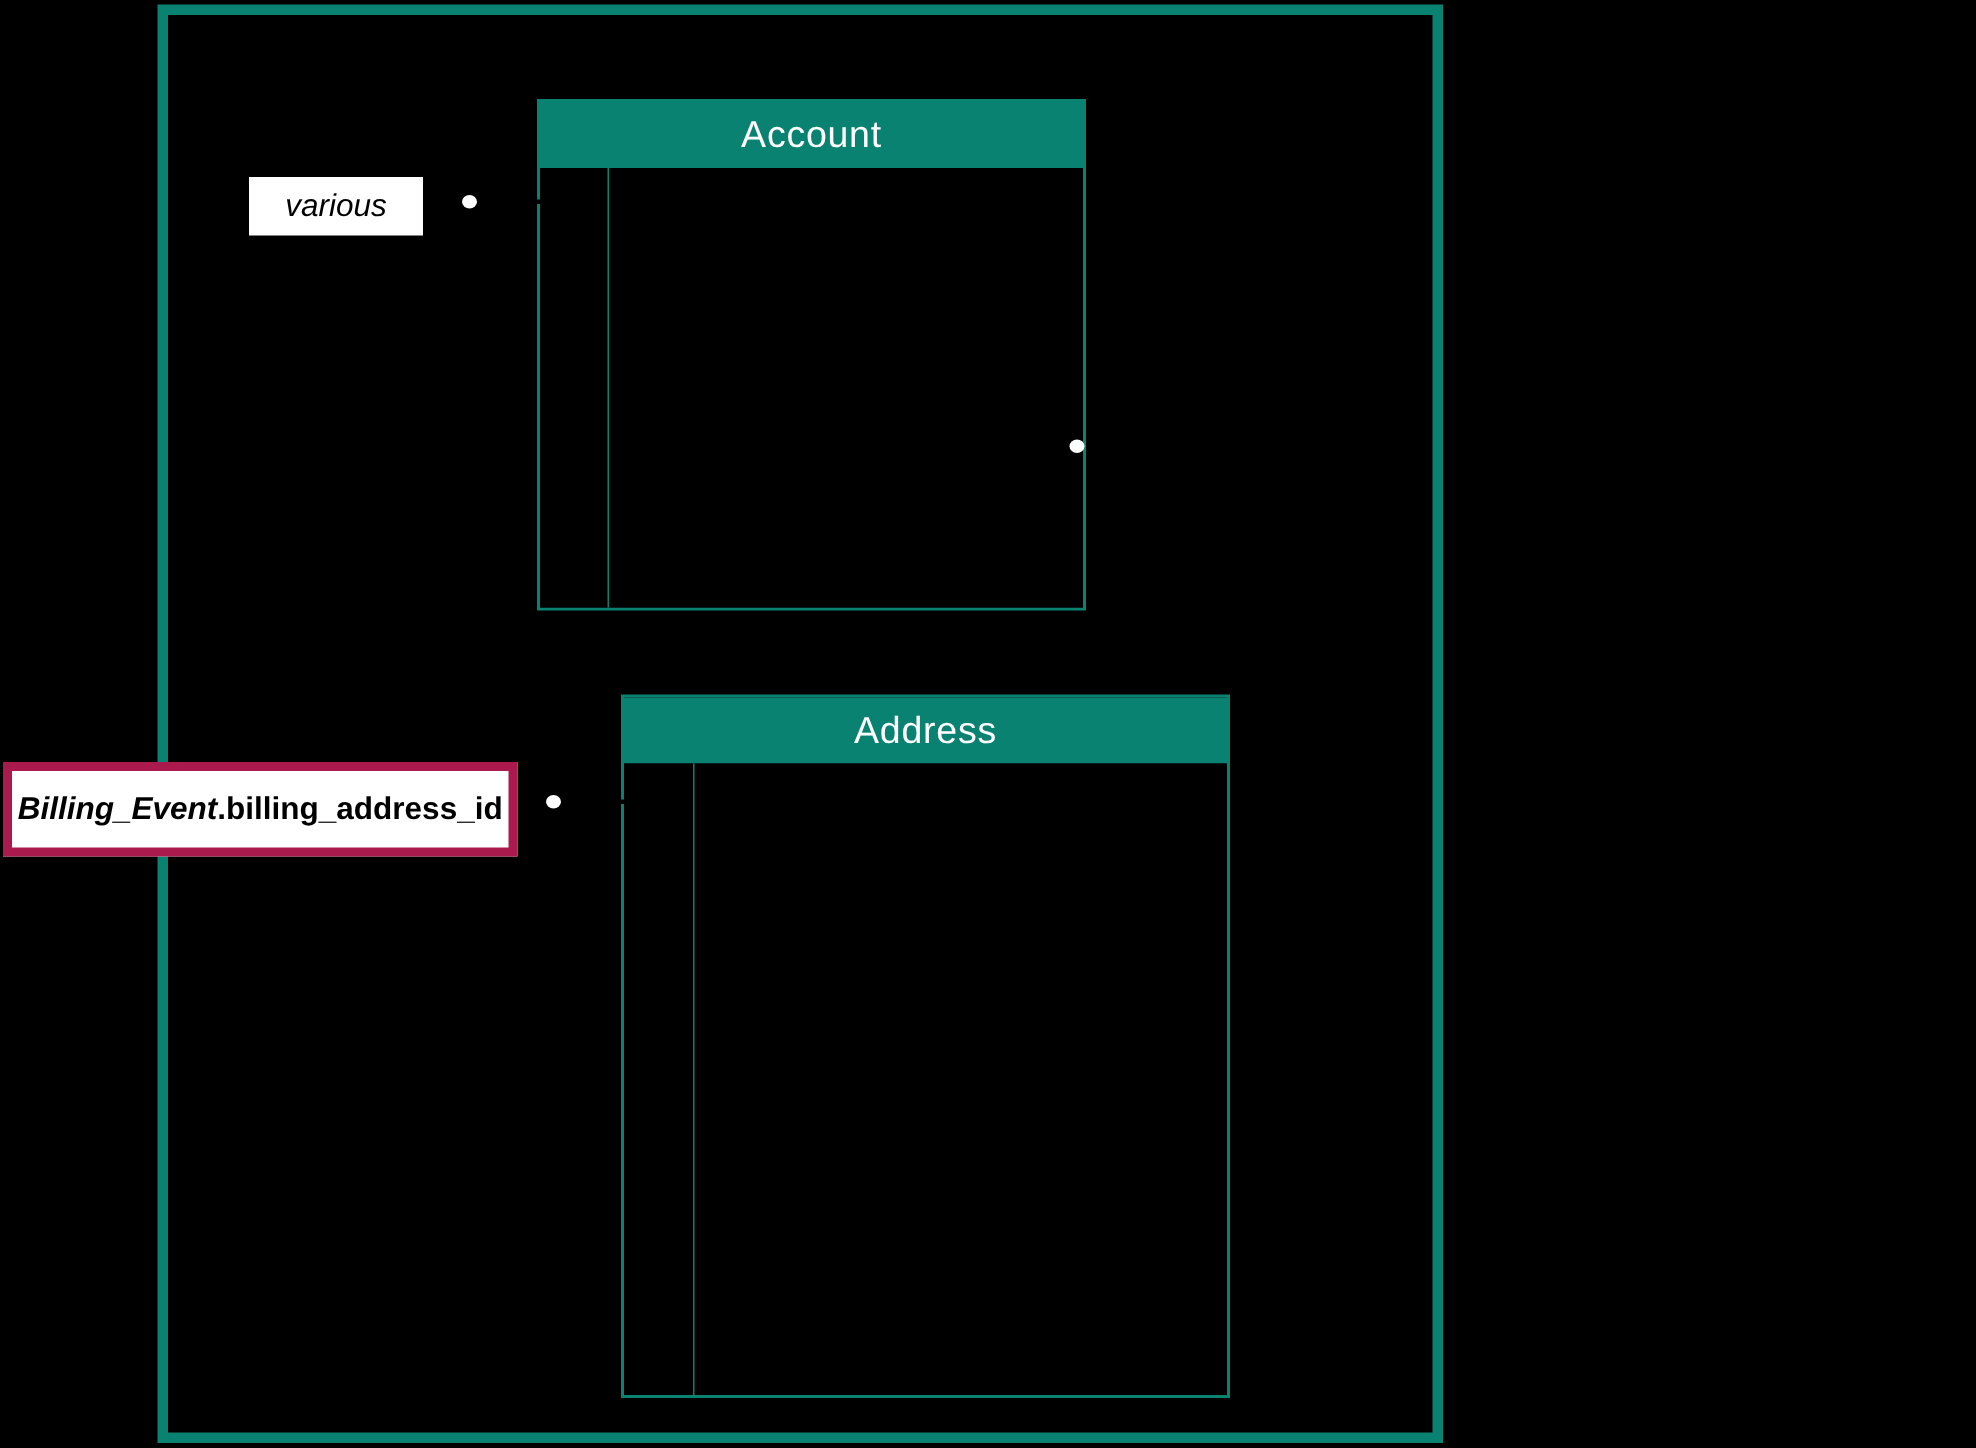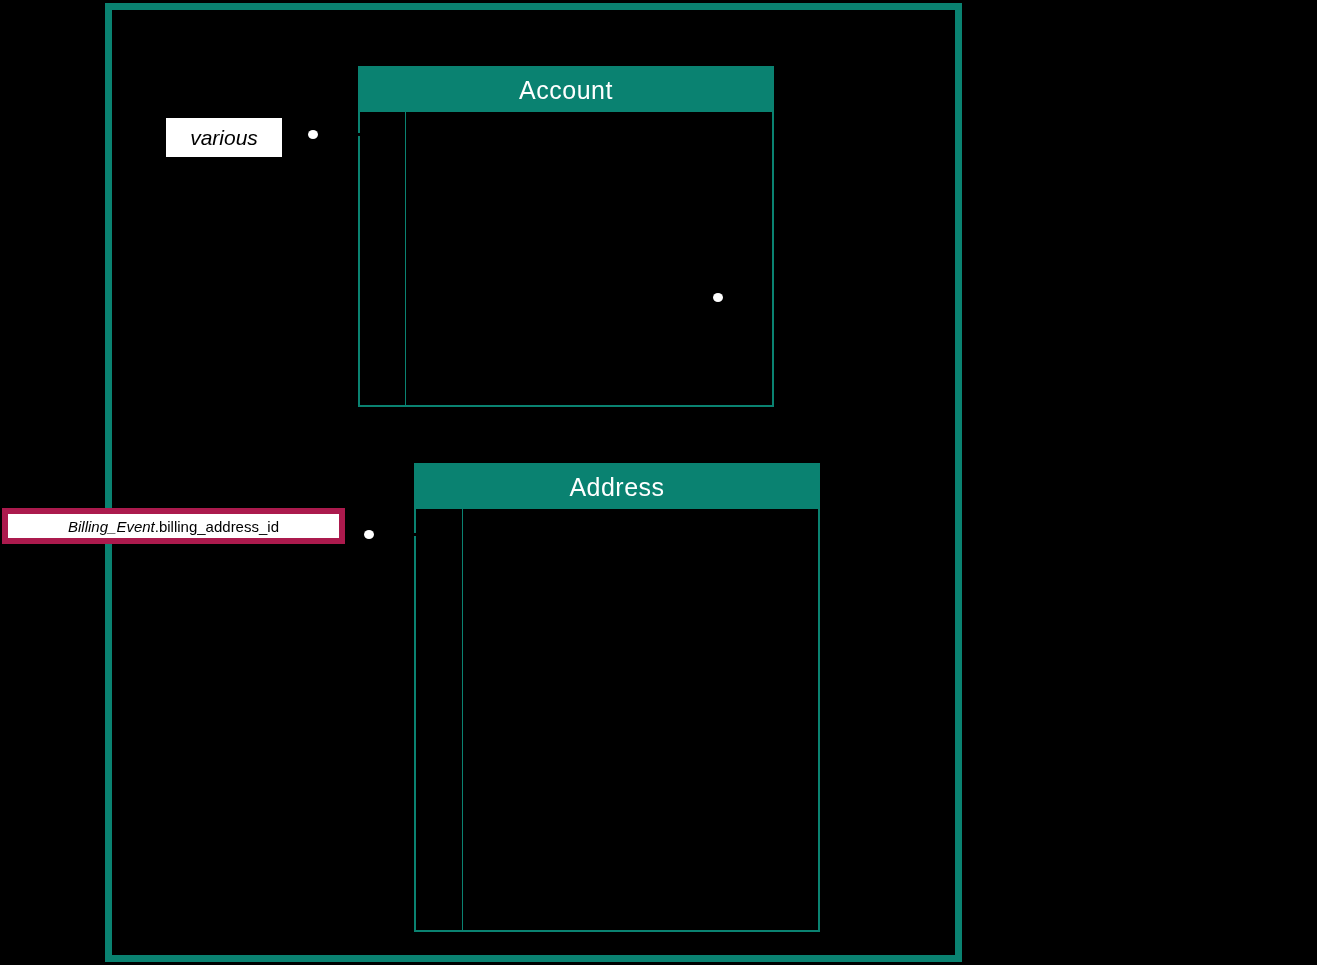--- a/index.html
+++ b/index.html
@@ -31,21 +31,21 @@
   
   .etable {
     position: absolute;
     box-sizing: border-box;
     border: 2px solid #0A8271;
     background: #000000;
   }
   .etable-account {
     left: 358px;
     top: 66px;
-    width: 416px;
+    width: 366px;
     height: 341px;
   }
   .etable-address {
     left: 414px;
     top: 463px;
     width: 406px;
     height: 469px;
   }
   .etable-header {
     height: 44px;
@@ -90,23 +90,24 @@
     left: 166px;
     top: 118px;
     width: 116px;
     height: 39px;
     font-size: 21px;
   }
   .note-billing {
     left: 2px;
     top: 508px;
     width: 343px;
-    height: 36px;
+    height: 63px;
     border: 6px solid #AB1A4D;
-    font-size: 15px;
+    font-size: 21px;
+    font-weight: bold;
   }
 
   
   .dot {
     position: absolute;
     width: 10px;
     height: 9px;
     border-radius: 50%;
     background: #FFFFFF;
   }

